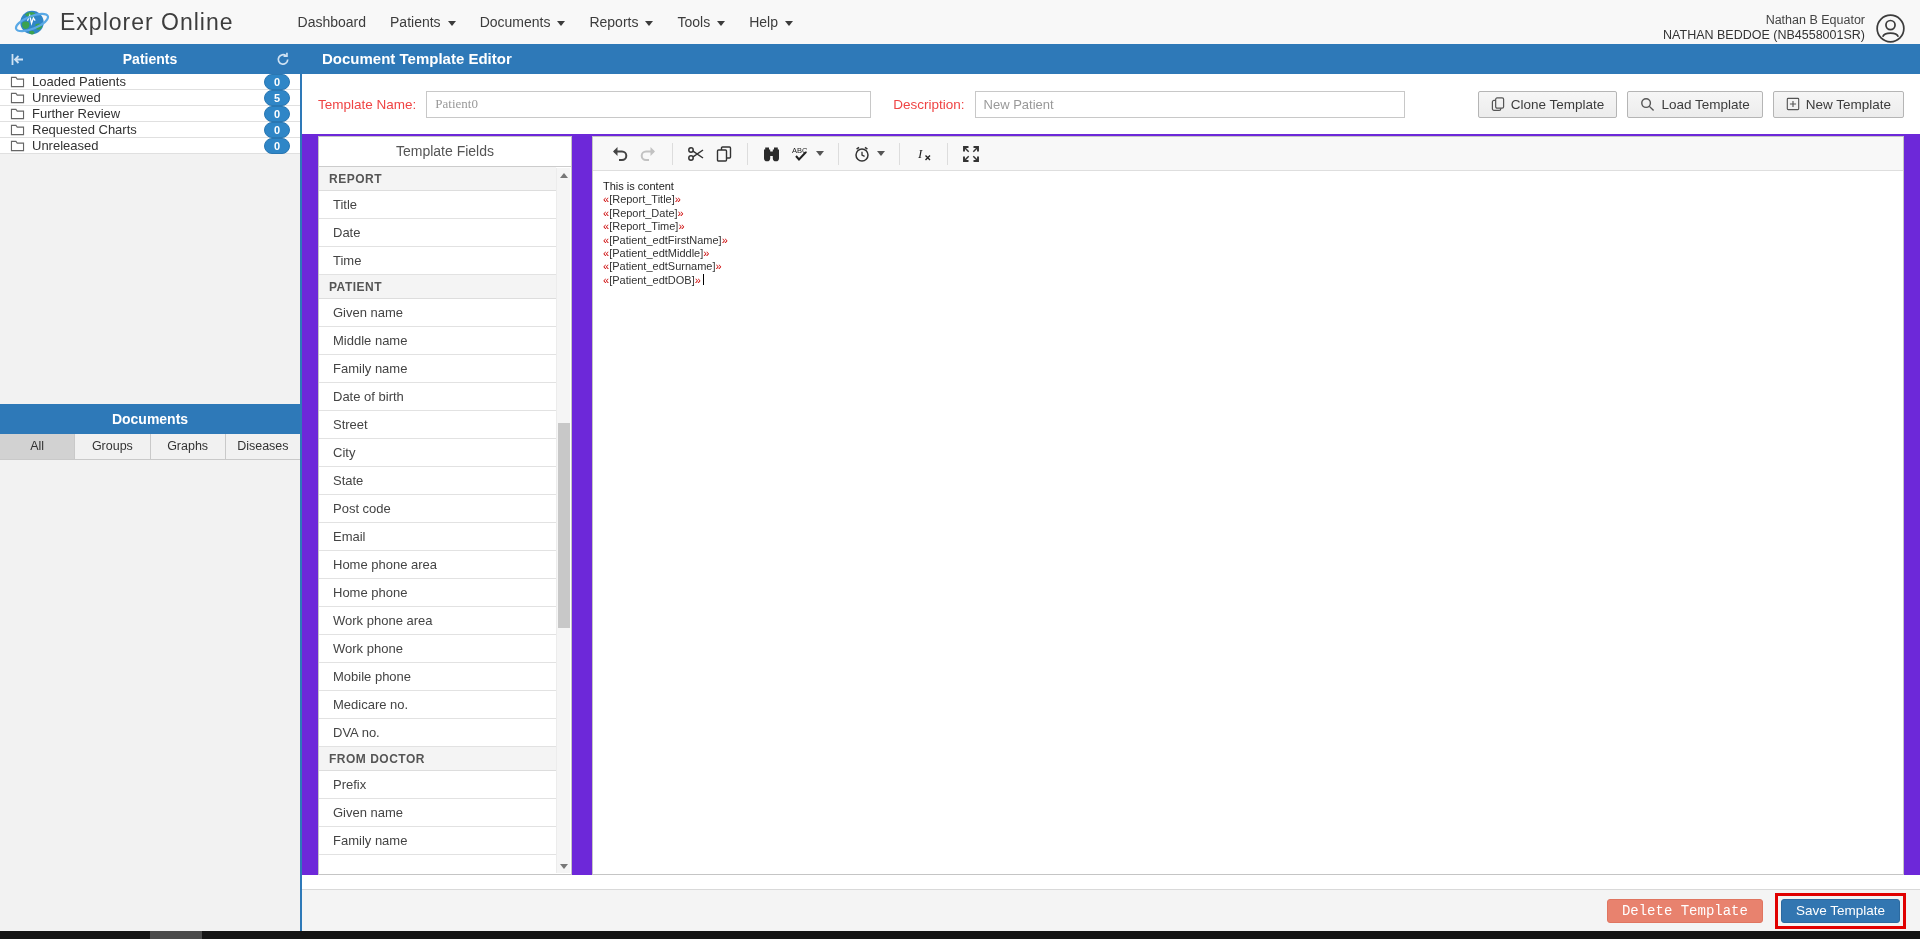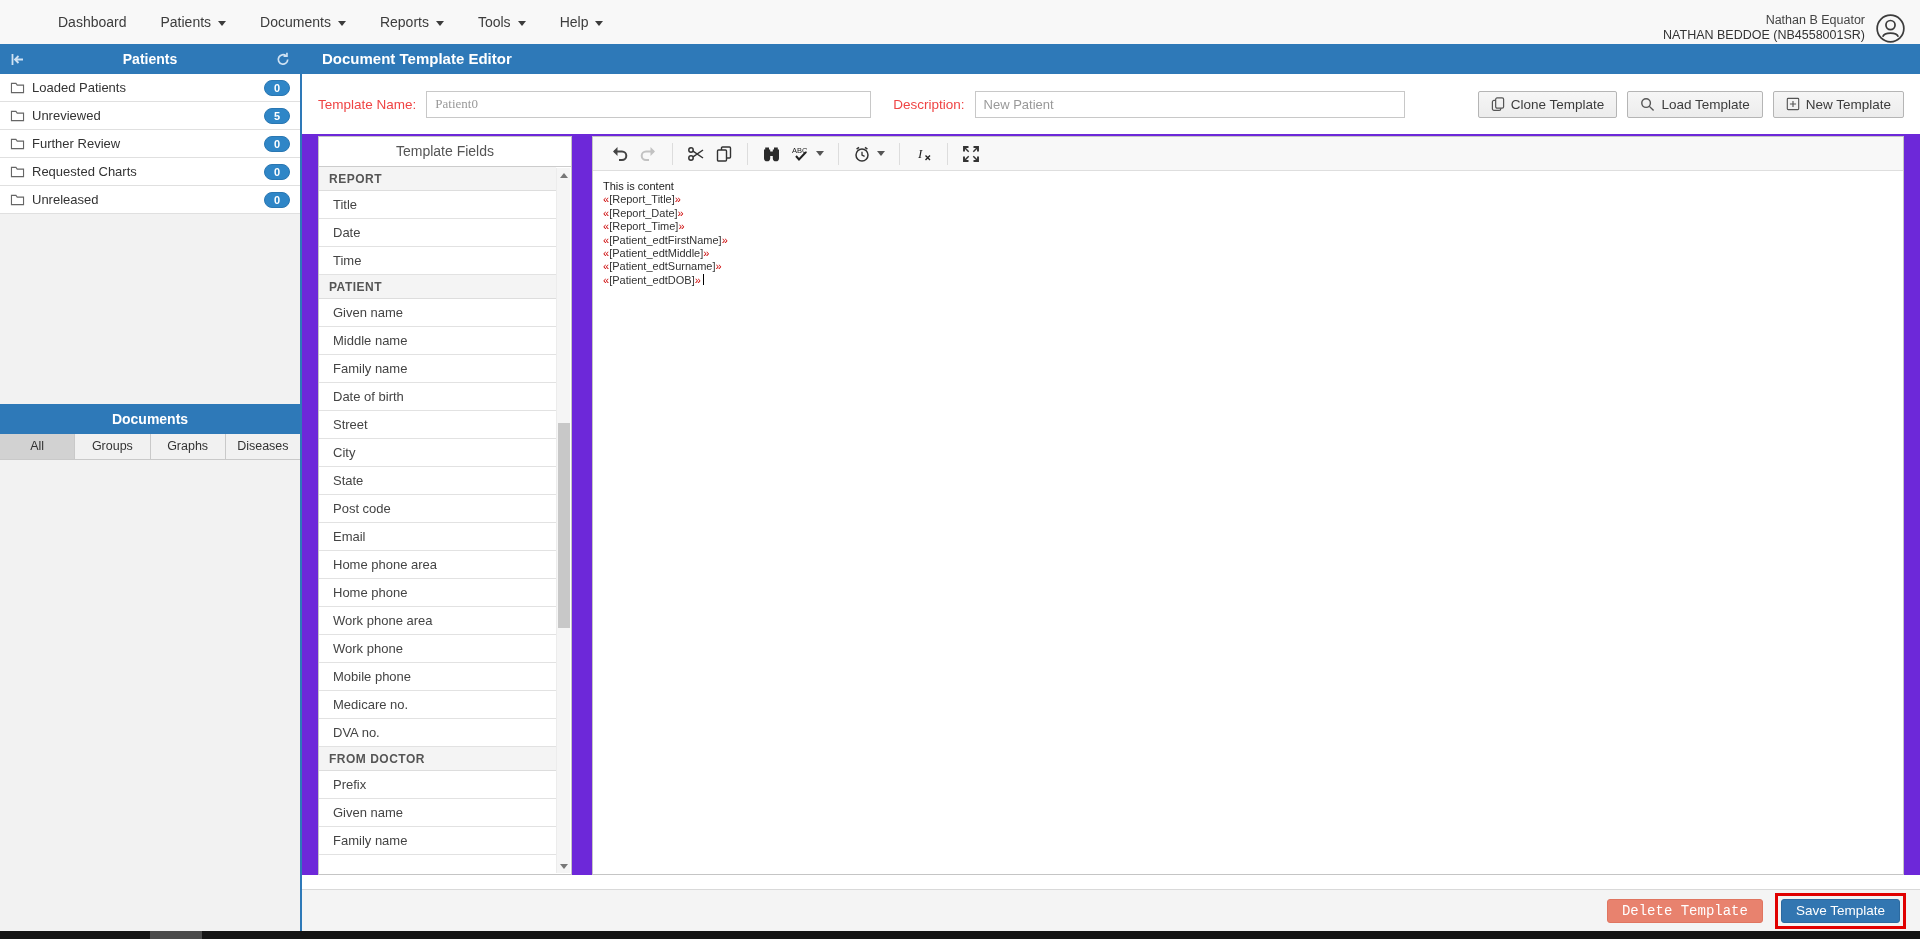--- a/index.html
+++ b/index.html
@@ -3,38 +3,38 @@
 <meta charset="utf-8">
 <style>
   * { margin:0; padding:0; box-sizing:border-box; }
   html,body { width:1920px; height:939px; overflow:hidden; }
   body { font-family:"Liberation Sans","DejaVu Sans",sans-serif; background:#f2f2f2; position:relative; }
 
   
   .topbar { height:44px; background:#f8f8f8; display:flex; align-items:center; padding:0 14px; }
   .logo-wrap { display:flex; align-items:center; }
   .app-title { font-size:23px; color:#3d3d3d; letter-spacing:1px; margin-left:10px; }
-  .main-nav { display:flex; align-items:center; margin-left:44px; gap:34px; }
+  .main-nav { display:flex; align-items:center; margin-left:64px; gap:24px; }
   .nav-item { font-size:14px; color:#3c3c3c; display:flex; align-items:center; cursor:pointer; }
   .caret { width:0; height:0; border-left:4px solid transparent; border-right:4px solid transparent;
            border-top:5px solid #3c3c3c; display:inline-block; margin-left:7px; margin-top:2px; }
   .user-wrap { margin-left:auto; display:flex; align-items:center;margin-top:12px; }
   .user-text { text-align:right; font-size:12.5px; line-height:15px; color:#444; }
   .user-text .line2 { color:#333; }
   .avatar { margin-left:10px; }
 
   
   .shell { display:flex; height:887px; }
 
   
   .sidebar { width:302px; background:#f2f2f2; border-right:2px solid #2e79b8; position:relative; }
   .panel-header { height:30px; background:#2e79b8; color:#fff; display:flex; align-items:center; }
   .panel-header .ph-icon { width:34px; display:flex; justify-content:center; cursor:pointer; }
   .panel-header .ph-title { flex:1; text-align:center; font-size:14px; font-weight:bold; }
-  .side-row { height:28px; background:#fff; border-bottom:1px solid #e0e0e0; display:flex;
+  .side-row { height:16px; background:#fff; border-bottom:1px solid #e0e0e0; display:flex;
               align-items:center; padding:0 10px; font-size:13px; color:#333; cursor:pointer; }
   .side-row svg { margin-right:7px; flex:0 0 auto; }
   .badge { margin-left:auto; background:#2f86c7; border:1px solid #2a77b2; color:#fff; font-size:11px;
            font-weight:bold; border-radius:9px; padding:1px 8px; min-width:26px; text-align:center; }
   .documents-panel { position:absolute; top:360px; left:0; right:0; }
   .doc-tabs { display:flex; height:26px; background:#f0f0f0; border-bottom:1px solid #c9c9c9; }
   .doc-tab { flex:1; text-align:center; line-height:25px; font-size:12.5px; color:#333;
              border-right:1px solid #c9c9c9; background:#f1f1f1; cursor:pointer; }
   .doc-tab:last-child { border-right:none; }
   .doc-tab.selected { background:#d2d2d2; }
@@ -104,20 +104,34 @@
 
   .taskbar-edge { position:absolute; left:0; bottom:0; width:1920px; height:8px; background:#141414; }
   .taskbar-seg { position:absolute; left:150px; top:0; width:52px; height:8px; background:#4a4a4a; }
 
   svg { display:block; }
 </style>
 </head>
 <body>
 
 <div class="topbar">
+  <div class="logo-wrap">
+    <span>
+      <svg width="36" height="33" viewBox="0 0 40 36">
+        <circle cx="20" cy="18" r="13" fill="#2f86c7"></circle>
+        <path d="M12 9q5-4 10-2 4 2 0 5-6 2-10-3z" fill="#3ba24f"></path>
+        <path d="M9 20q0-4 5-3 4 1 3 5-1 4-5 3-3-1-3-5z" fill="#3ba24f"></path>
+        <path d="M24 20q5-2 7 1 1 3-3 5-5 1-4-6z" fill="#3ba24f"></path>
+        <path d="M17 28q4-2 6 1-1 3-4 2-3-1-2-3z" fill="#3ba24f"></path>
+        <path d="M15 16l2.5-6 2 9 2-6 2 3" stroke="#fff" stroke-width="1.4" fill="none"></path>
+        <ellipse cx="20" cy="18" rx="19" ry="7" fill="none" stroke="#5aa9e6" stroke-width="2.4" transform="rotate(-22 20 18)"></ellipse>
+      </svg>
+    </span>
+    <span class="app-title">Explorer Online</span>
+  </div>
   <div class="main-nav">
     <div class="nav-item">
       <span>Dashboard</span>
     </div>
     <div class="nav-item">
       <span>Patients</span>
       <span class="caret"></span>
     </div>
     <div class="nav-item">
       <span>Documents</span>

